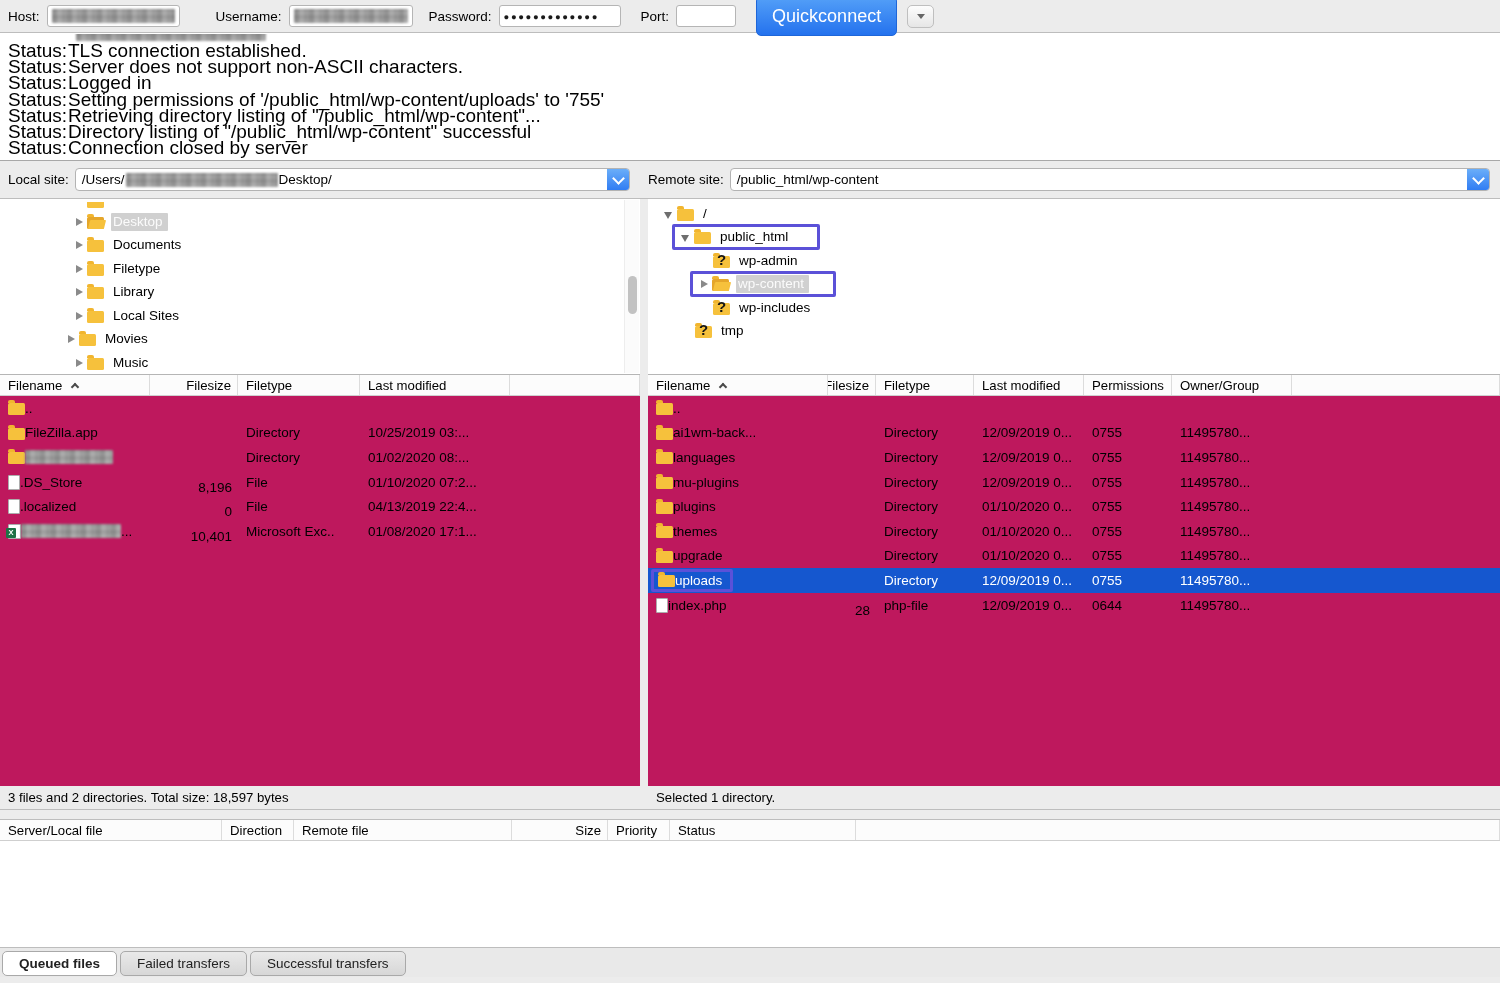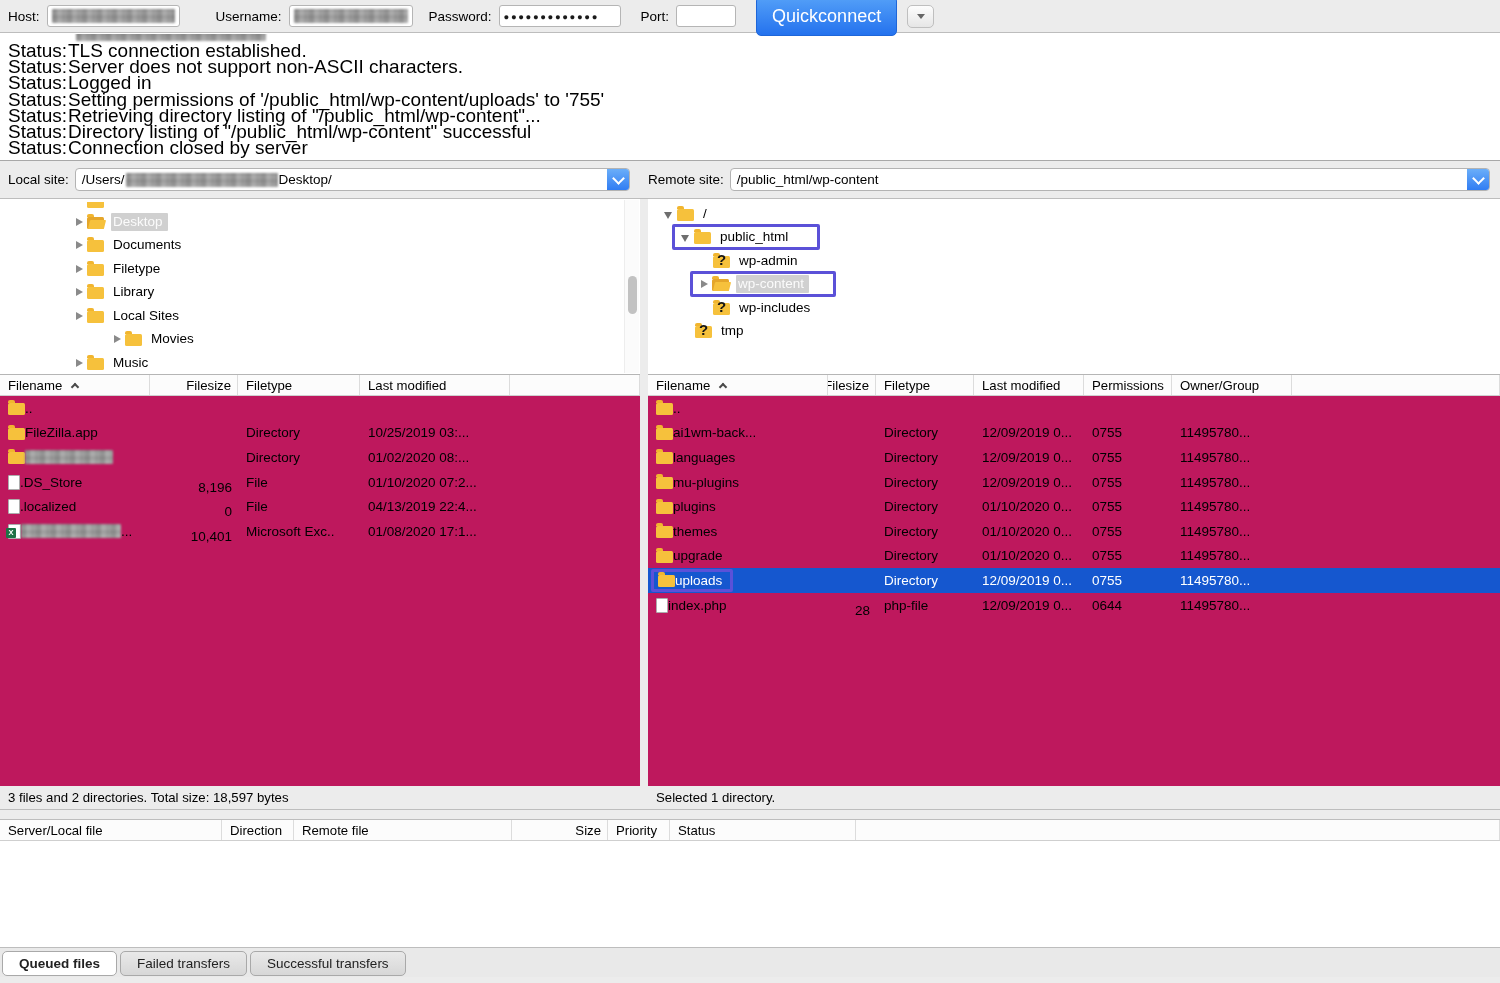--- a/index.html
+++ b/index.html
@@ -212,21 +212,21 @@
         <div class="t-row" style="padding-left: 72px;">
           <span class="exp right"></span>
           <span class="ic folder"></span>
           <span class="t-label">Library</span>
         </div>
         <div class="t-row" style="padding-left: 72px;">
           <span class="exp right"></span>
           <span class="ic folder"></span>
           <span class="t-label">Local Sites</span>
         </div>
-        <div class="t-row" style="padding-left: 110px;">
+        <div class="t-row" style="padding-left: 64px;">
           <span class="exp right"></span>
           <span class="ic folder"></span>
           <span class="t-label">Movies</span>
         </div>
         <div class="t-row" style="padding-left: 72px;">
           <span class="exp right"></span>
           <span class="ic folder"></span>
           <span class="t-label">Music</span>
         </div>
       </div>

